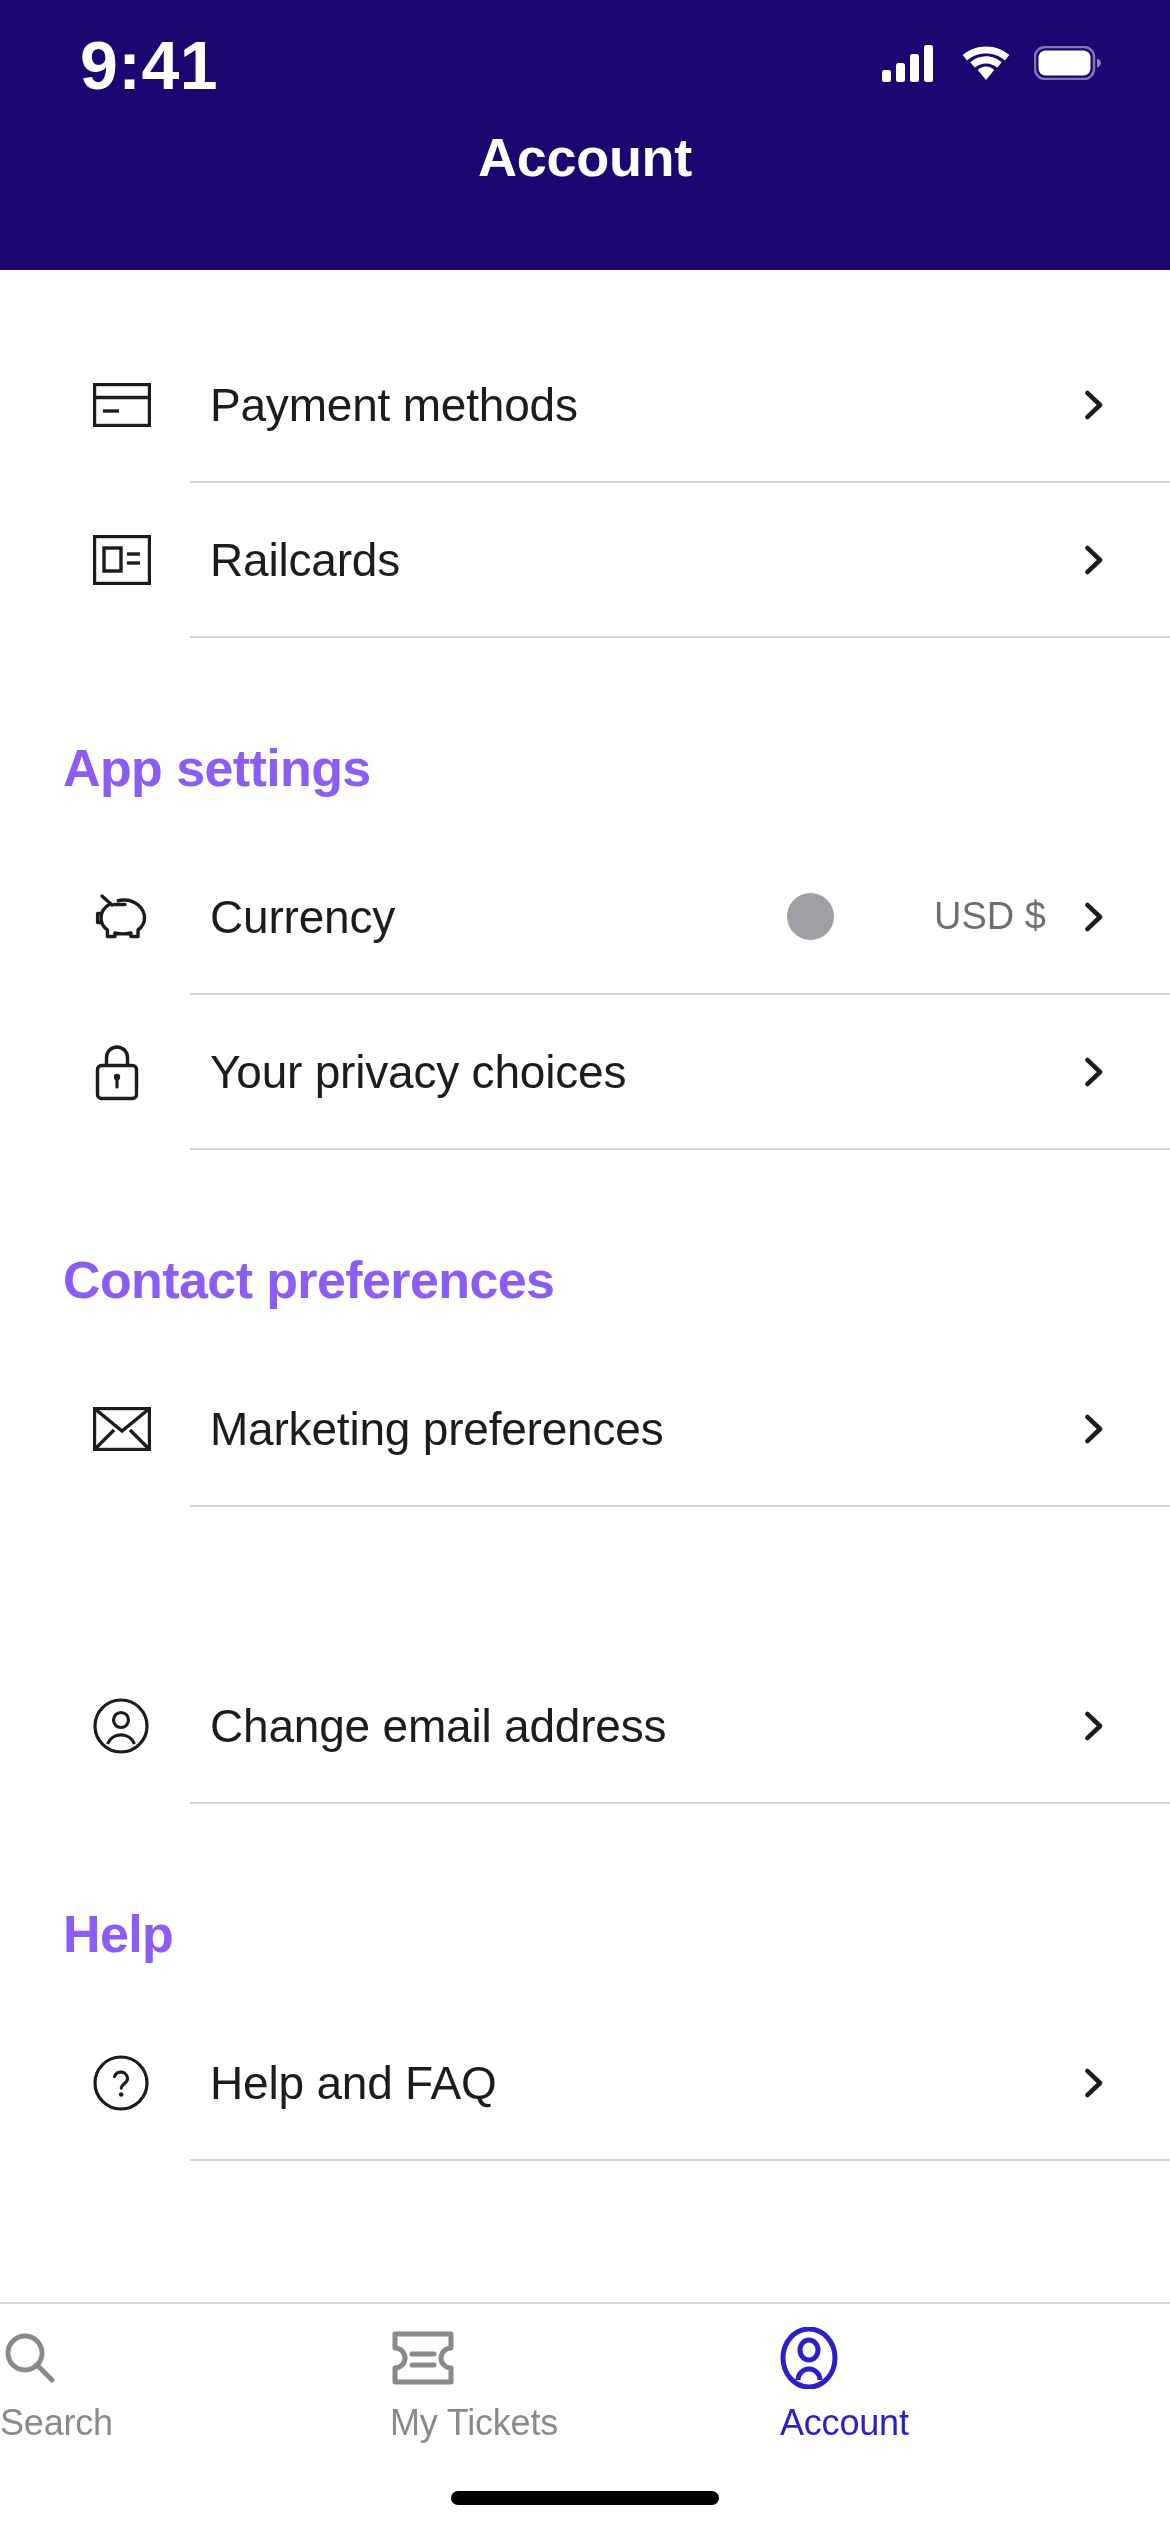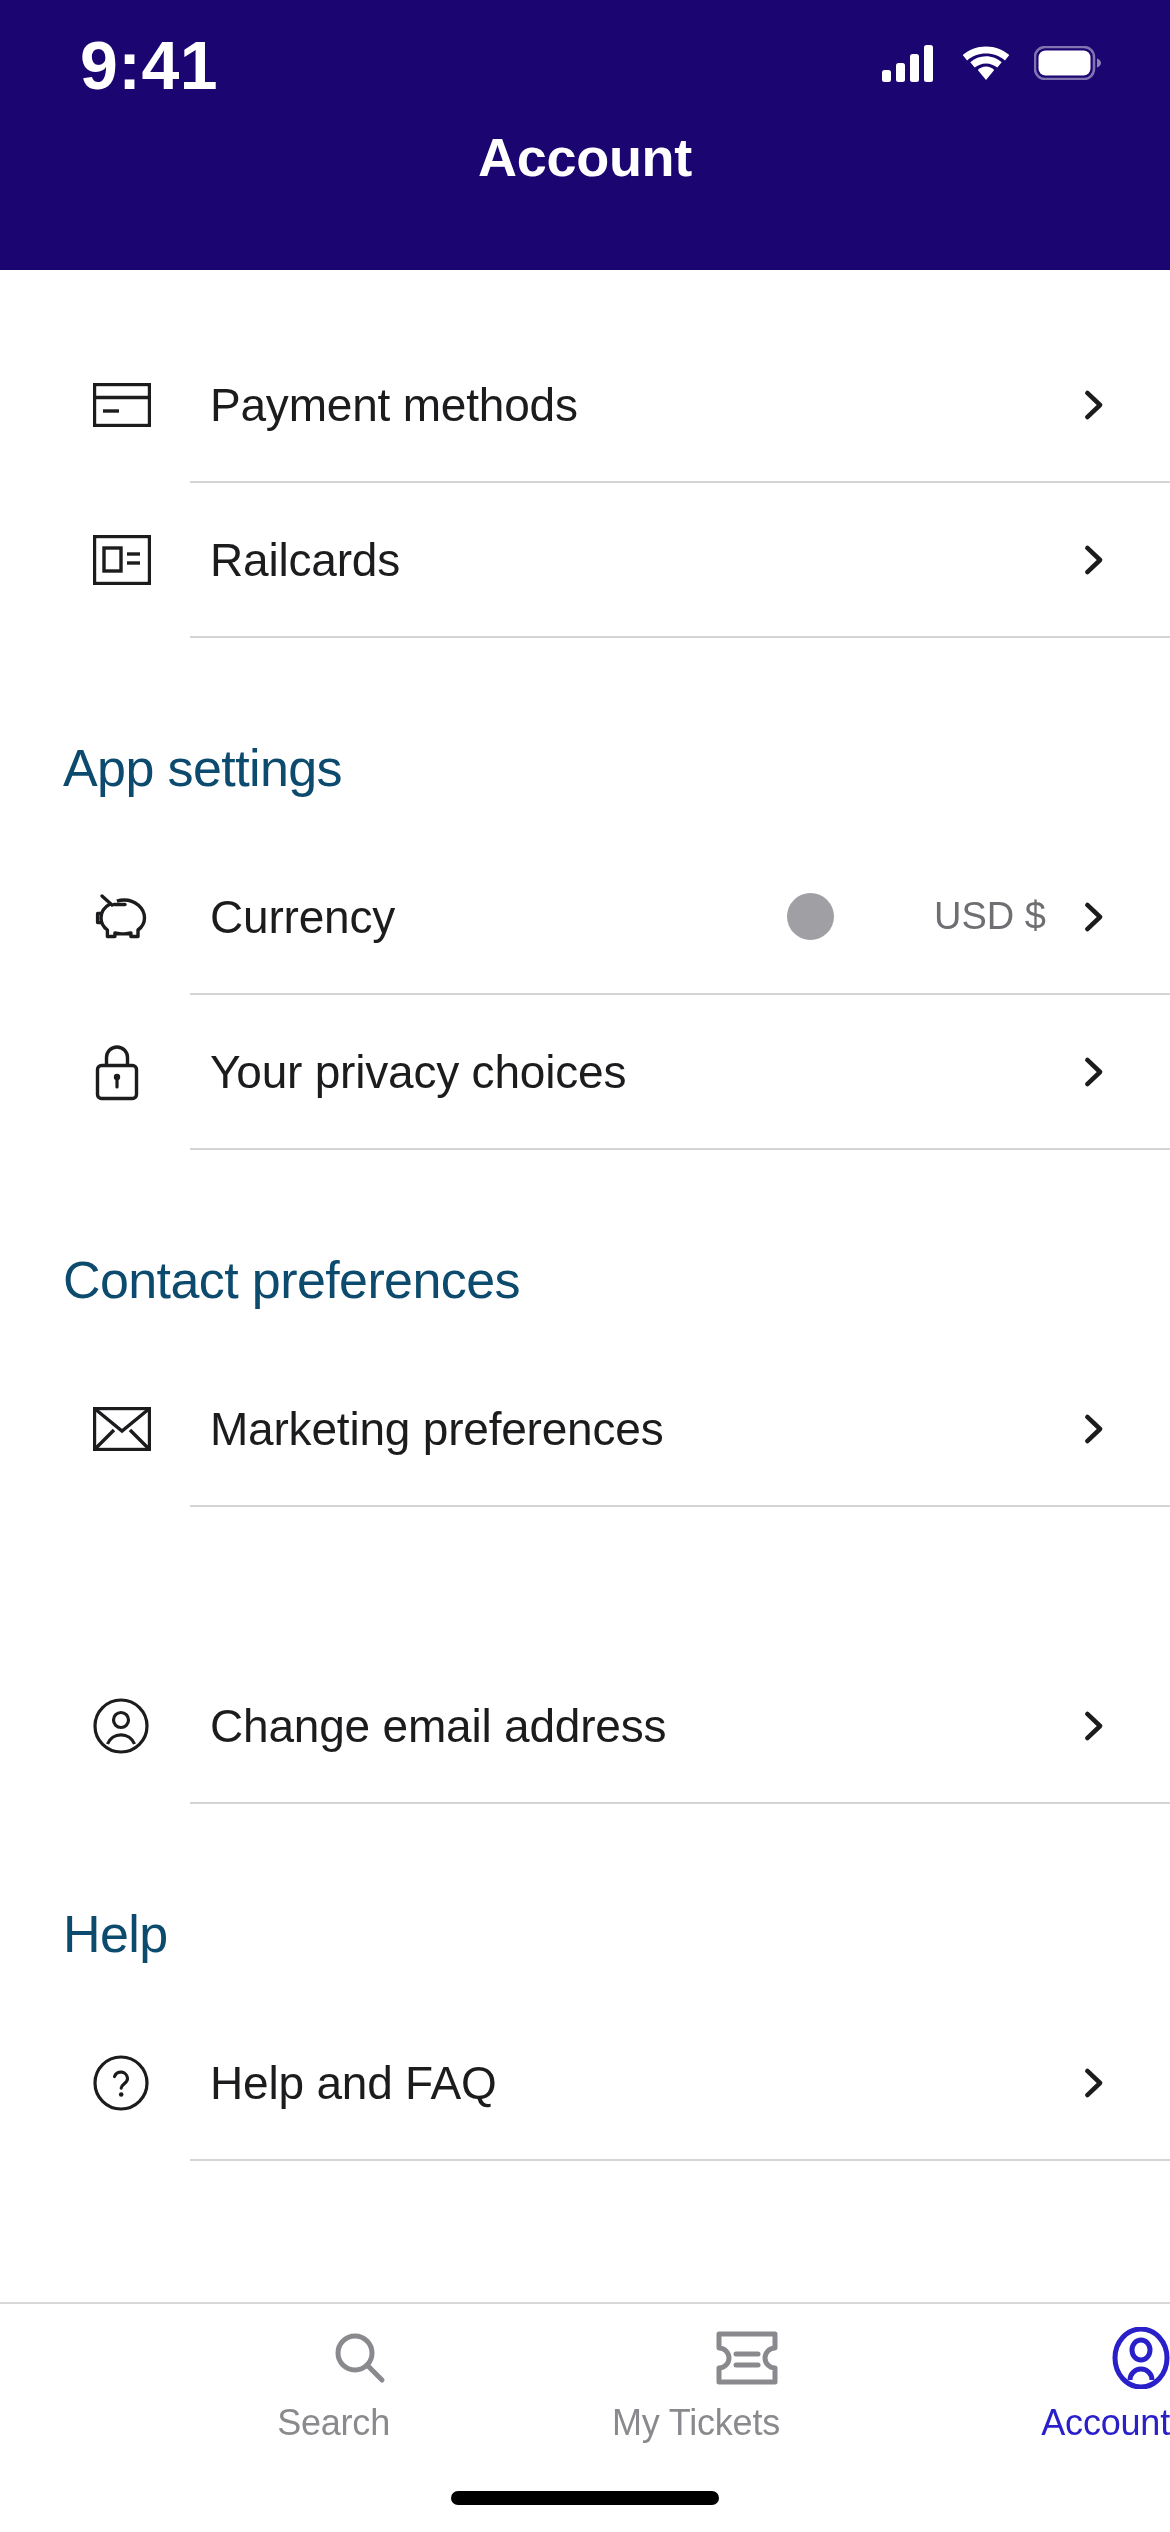--- a/index.html
+++ b/index.html
@@ -74,22 +74,22 @@
   
   .content {
     flex: 1 1 auto;
     background: #ffffff;
     overflow: hidden;
     position: relative;
   }
 
   .section-heading {
     font-size: 52px;
-    font-weight: 400;
-    color: #0c4a6e;
+    font-weight: 700;
+    color: #8b5cf6;
     letter-spacing: -0.6px;
     padding: 0 0 0 63px;
   }
 
   .row {
     display: flex;
     align-items: center;
     height: 153px;
     padding-left: 93px;
     padding-right: 60px;
@@ -154,21 +154,21 @@
     height: 162px;
     display: flex;
     align-items: flex-start;
     padding-top: 22px;
   }
 
   .tab {
     flex: 1 1 0;
     display: flex;
     flex-direction: column;
-    align-items: flex-end;
+    align-items: flex-start;
     gap: 12px;
   }
 
   .tab-icon { height: 64px; display: flex; align-items: center; }
 
   .tab-label {
     font-size: 36px;
     letter-spacing: -0.2px;
     color: #8A8A8E;
   }

